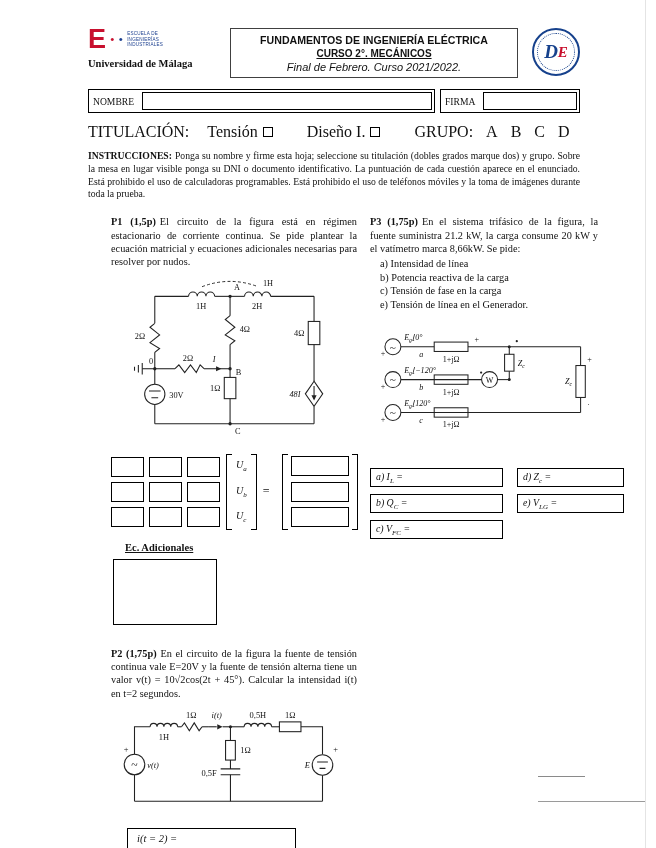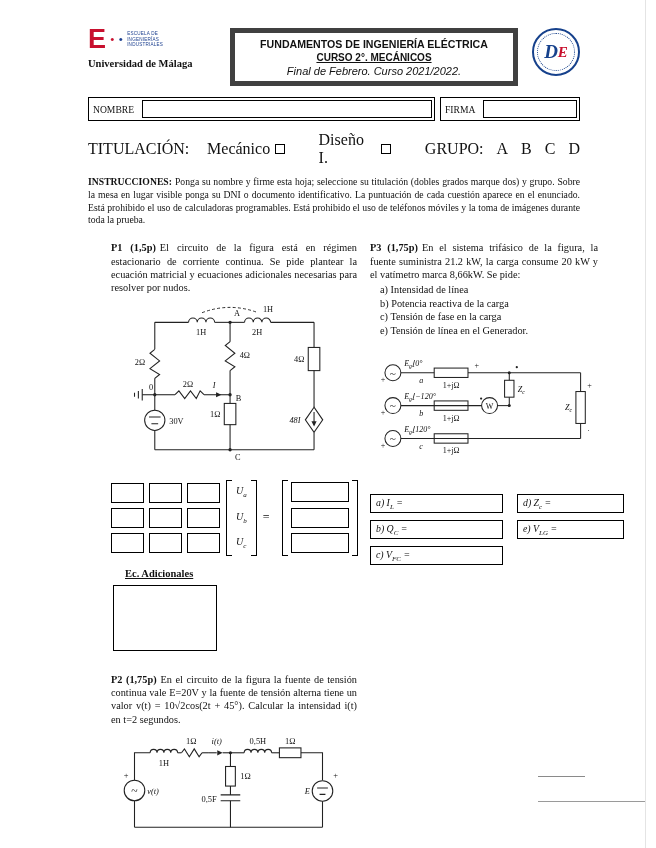--- a/index.html
+++ b/index.html
@@ -9,21 +9,21 @@
 
   
   .header{display:flex;align-items:flex-start;}
   .logo{width:128px;}
   .logo-top{display:flex;align-items:center;gap:4px;}
   .logo-E{font-family:"Liberation Sans",sans-serif;font-weight:bold;font-size:27px;color:#c8102e;line-height:1;}
   .logo-dot1{color:#c8102e;font-size:13px;}
   .logo-dot2{color:#1b3f8f;font-size:13px;}
   .logo-lines{font-family:"Liberation Sans",sans-serif;font-size:4.6px;color:#1b3f8f;line-height:1.25;letter-spacing:.2px;}
   .logo-univ{font-weight:bold;font-size:10.5px;margin-top:5px;}
-  .titlebox{flex:1;border:5px solid #404040;text-align:center;padding:5px 6px 4px;margin:2px 14px 0;
+  .titlebox{flex:1;border:1px solid #404040;text-align:center;padding:5px 6px 4px;margin:2px 14px 0;
             font-family:"Liberation Sans",sans-serif;}
   .tb1{font-weight:bold;font-size:10.6px;}
   .tb2{font-weight:bold;font-size:10px;margin-top:2px;text-decoration:underline;}
   .tb3{font-size:11px;margin-top:2px;font-style:italic;}
   .stamp{width:44px;height:44px;border:2px solid #16418c;border-radius:50%;margin-top:2px;
          display:flex;align-items:center;justify-content:center;gap:0;position:relative;}
   .stamp:after{content:"";position:absolute;inset:3px;border:1px dotted #16418c;border-radius:50%;}
   .stamp-d{font-weight:bold;font-size:19px;color:#16418c;font-style:italic;}
   .stamp-e{font-weight:bold;font-size:15px;color:#c8102e;font-style:italic;}
 
@@ -137,21 +137,21 @@
       </div>
       <div class="idbox firma">
         <span class="lbl">FIRMA</span>
         <span class="fill"></span>
       </div>
     </div>
 
     <div class="titu">
       <span>TITULACIÓN:</span>
       <span style="width:18px"></span>
-      <span>Mecánico</span>
+      <span>Tensión</span>
       <span class="cb"></span>
       <span class="gap"></span>
       <span>Diseño I.</span>
       <span class="cb"></span>
       <span class="gap"></span>
       <span>GRUPO:</span>
       <span class="letter">A</span>
       <span class="letter">B</span>
       <span class="letter">C</span>
       <span class="letter">D</span>

